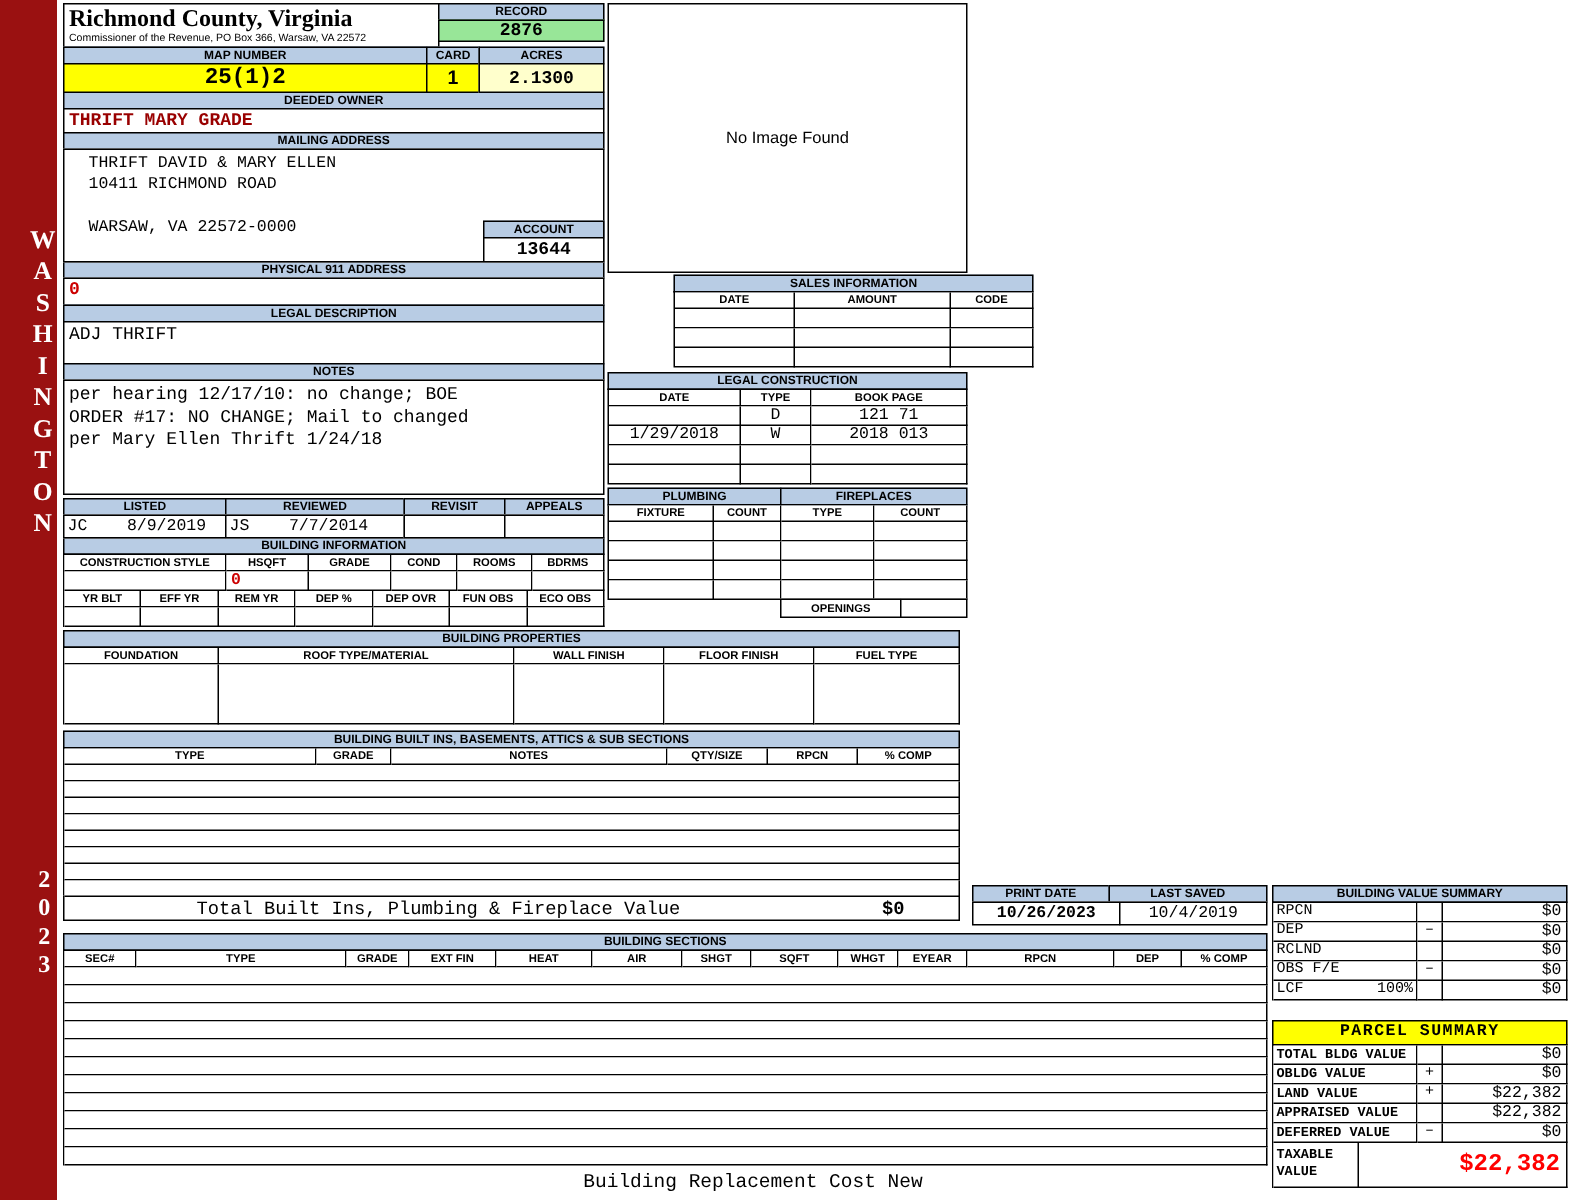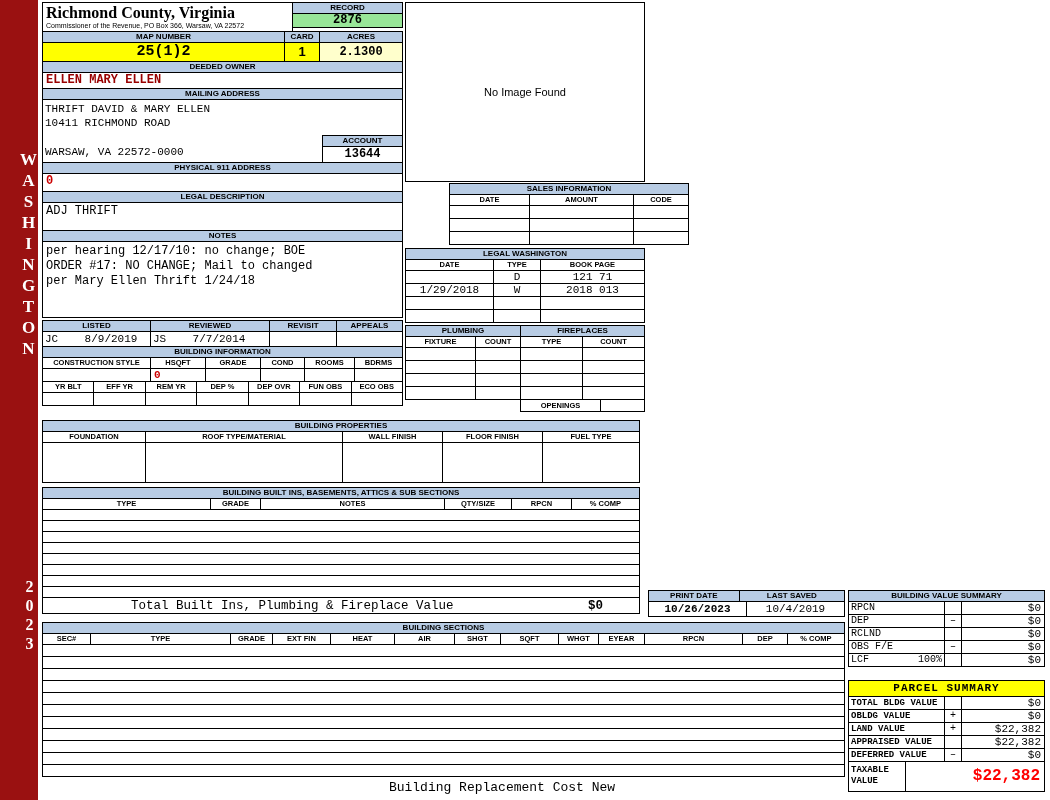--- a/index.html
+++ b/index.html
@@ -56,24 +56,24 @@
       <div class="bluebar" style="width:36px;">CARD</div>
       <div class="bluebar" style="width:84px;">ACRES</div>
     </div>
     <div class="row" style="height:20px;">
       <div class="bordered yellow val mono" style="width:243px;font-size:15px;line-height:18px;">25(1)2</div>
       <div class="bordered yellow val" style="width:36px;font-size:13px;line-height:18px;">1</div>
       <div class="bordered paleyellow val mono" style="width:84px;font-size:12px;line-height:18px;">2.1300</div>
     </div>
 
     <div class="bluebar">DEEDED OWNER</div>
-    <div class="bordered mono" style="height:17px;line-height:15px;padding-left:3px;font-weight:bold;font-size:12px;color:#990000;">ELLEN MARY ELLEN</div>
+    <div class="bordered mono" style="height:17px;line-height:15px;padding-left:3px;font-weight:bold;font-size:12px;color:#990000;">THRIFT MARY GRADE</div>
 
     <div class="bluebar">MAILING ADDRESS</div>
-    <div class="bordered" style="height:64px;position:relative;padding:2px 2px;">
+    <div class="bordered" style="height:76px;position:relative;padding:2px 16px;">
       <div class="mono" style="font-size:11px;line-height:14px;">THRIFT DAVID &amp; MARY ELLEN</div>
       <div class="mono" style="font-size:11px;line-height:14px;">10411 RICHMOND ROAD</div>
       <div class="mono" style="font-size:11px;line-height:14px;margin-top:15px;">WARSAW, VA 22572-0000</div>
       <div style="position:absolute;right:-1px;bottom:-1px;width:81px;">
         <div class="bluebar">ACCOUNT</div>
         <div class="bordered val mono" style="height:17px;line-height:15px;font-size:12px;margin-top:-1px;">13644</div>
       </div>
     </div>
 
     <div class="bluebar">PHYSICAL 911 ADDRESS</div>
@@ -167,21 +167,21 @@
       </div>
       <div class="tr" style="height:13px;">
         <div class="td" style="width:80px;"></div>
           <div class="td" style="width:104px;"></div>
           <div class="td" style="width:55px;"></div>
       </div>
     </div>
   </div>
 
   <div class="abs panel" style="left:405px;top:248px;width:240px;">
-    <div class="bluebar">LEGAL WASHINGTON</div>
+    <div class="bluebar">LEGAL CONSTRUCTION</div>
     <div class="tbl">
       <div class="tr" style="height:11px;">
         <div class="td colhdr" style="width:88px;">DATE</div>
         <div class="td colhdr" style="width:47px;">TYPE</div>
         <div class="td colhdr" style="width:104px;">BOOK PAGE</div>
       </div>
       <div class="tr" style="height:13px;">
         <div class="td mono center" style="width:88px;font-size:11px;line-height:12px;"></div>
         <div class="td mono center" style="width:47px;font-size:11px;line-height:12px;">D</div>
         <div class="td mono center" style="width:104px;font-size:11px;line-height:12px;">121 71</div>

